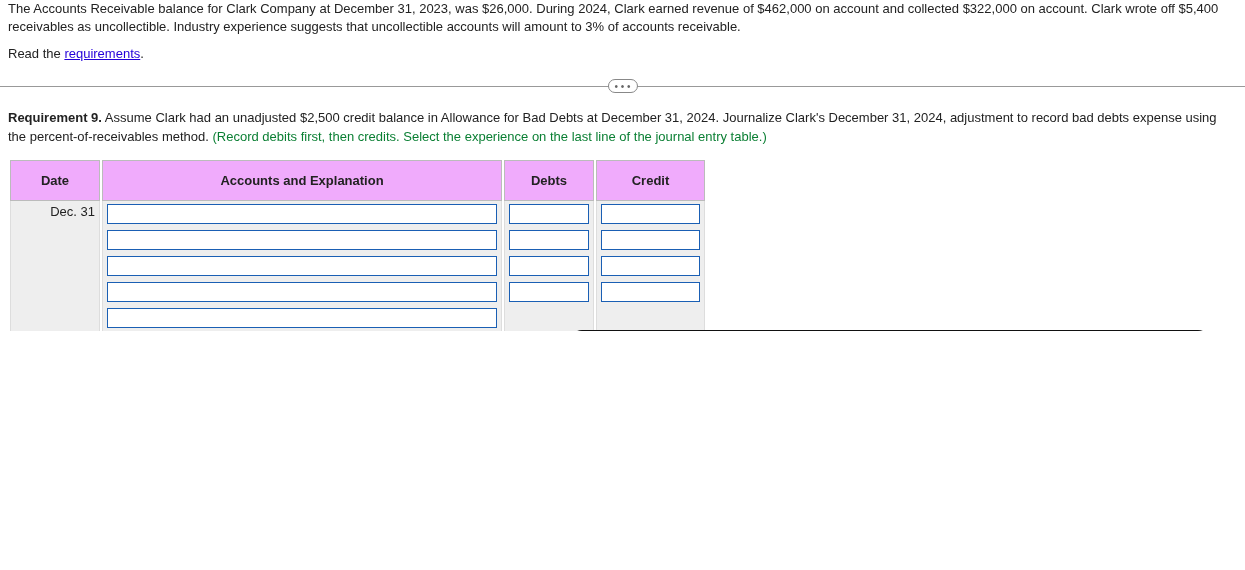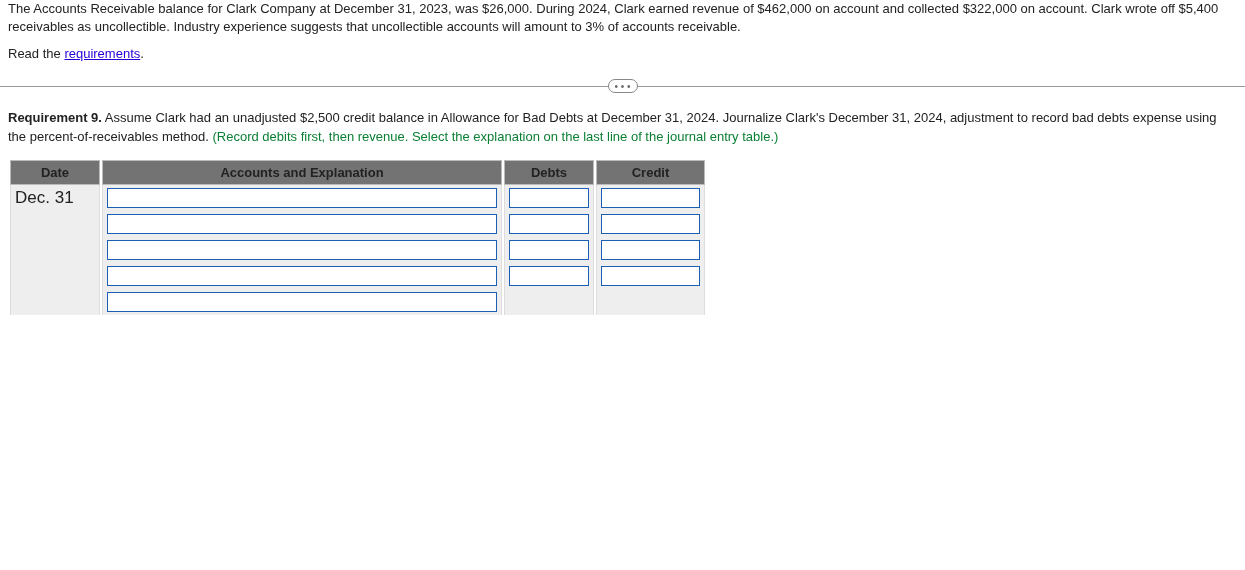--- a/index.html
+++ b/index.html
@@ -54,25 +54,25 @@
     }
     .instr {
       color: #0a7f33;
     }
     .journal-table {
       margin: 6px 0 0 8px;
       border-collapse: separate;
       border-spacing: 2px 0;
     }
     .journal-table th {
-      background: #737373;
+      background: #f0abfc;
       border: 1px solid #bbb;
       font-weight: bold;
       font-size: 13px;
-      padding: 4px 6px;
+      padding: 12px 6px;
       text-align: center;
     }
     .journal-table td {
       background: #eee;
       border-left: 1px solid #ddd;
       border-right: 1px solid #ddd;
       padding: 3px 4px;
       vertical-align: top;
     }
     .col-date { width: 90px; }
@@ -81,23 +81,23 @@
     .col-credit { width: 109px; }
     .je-input {
       width: 100%;
       height: 20px;
       border: 1px solid #1a5fb4;
       background: #fff;
       font-size: 12px;
       padding: 1px 3px;
     }
     .date-cell {
-      text-align: left;
+      text-align: right;
       vertical-align: middle;
-      font-size: 17px;
+      font-size: 13px;
     }
     .blank-cell { background:#eee; }
     .modal {
       position: absolute;
       left: 570px;
       top: 330px;
       width: 640px;
       border: 2px solid #111;
       border-radius: 12px;
       background: #fff;
@@ -142,21 +142,21 @@
 <div class="read-req">
   <span>Read the </span><span class="link">requirements</span><span>.</span>
 </div>
 
 <div class="divider-wrap">
   <div class="divider-line"></div>
   <div class="divider-pill">• • •</div>
 </div>
 
 <div class="req1">
-  <b>Requirement 9.</b><span> Assume Clark had an unadjusted $2,500 credit balance in Allowance for Bad Debts at December 31, 2024. Journalize Clark's December 31, 2024, adjustment to record bad debts expense using the percent-of-receivables method. </span><span class="instr">(Record debits first, then revenue. Select the explanation on the last line of the journal entry table.)</span>
+  <b>Requirement 9.</b><span> Assume Clark had an unadjusted $2,500 credit balance in Allowance for Bad Debts at December 31, 2024. Journalize Clark's December 31, 2024, adjustment to record bad debts expense using the percent-of-receivables method. </span><span class="instr">(Record debits first, then credits. Select the experience on the last line of the journal entry table.)</span>
 </div>
 
 <table class="journal-table">
   <thead>
     <tr>
       <th class="col-date">Date</th>
       <th class="col-acct">Accounts and Explanation</th>
       <th class="col-debit">Debts</th>
       <th class="col-credit">Credit</th>
     </tr>

